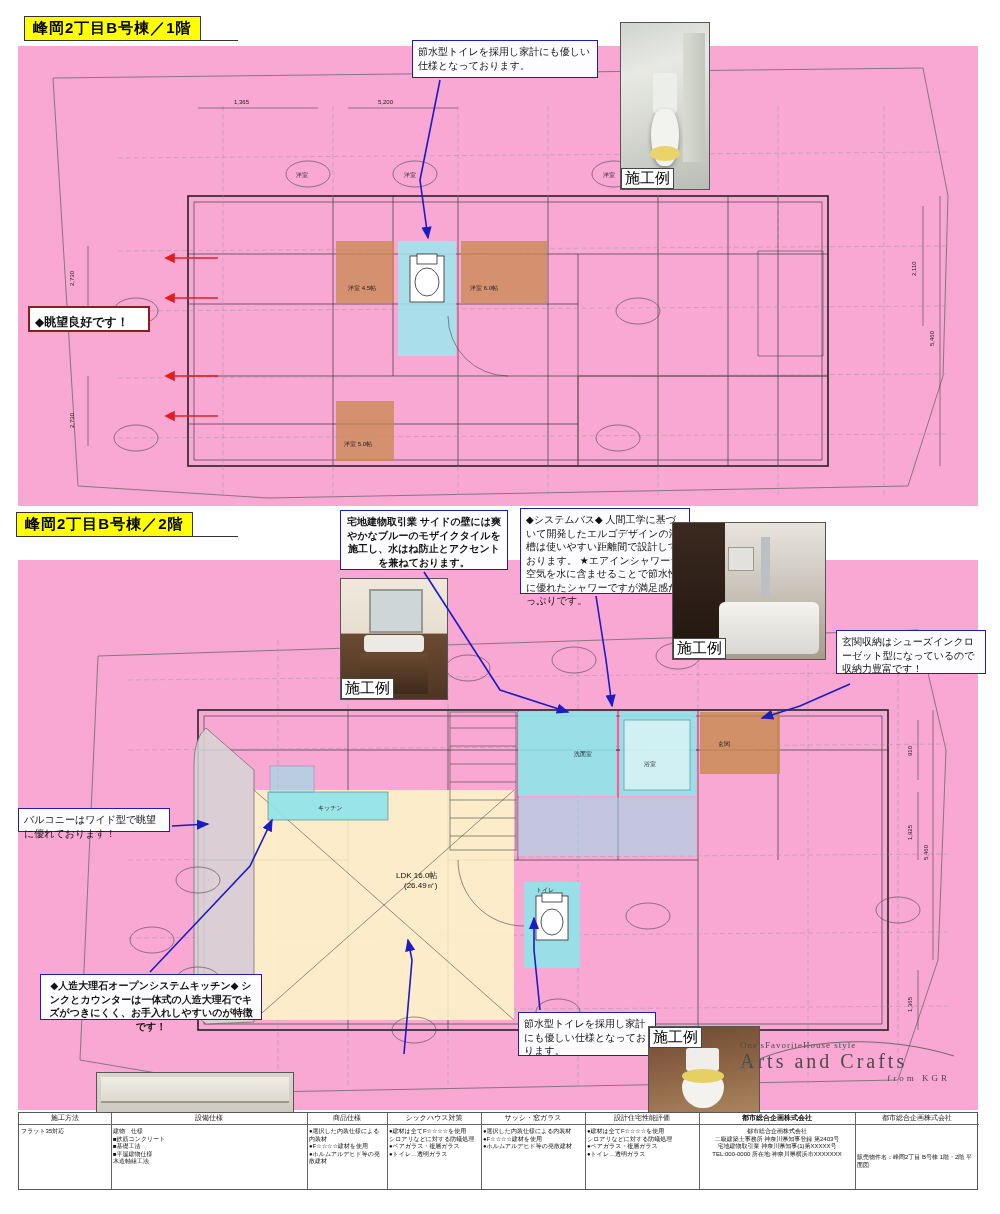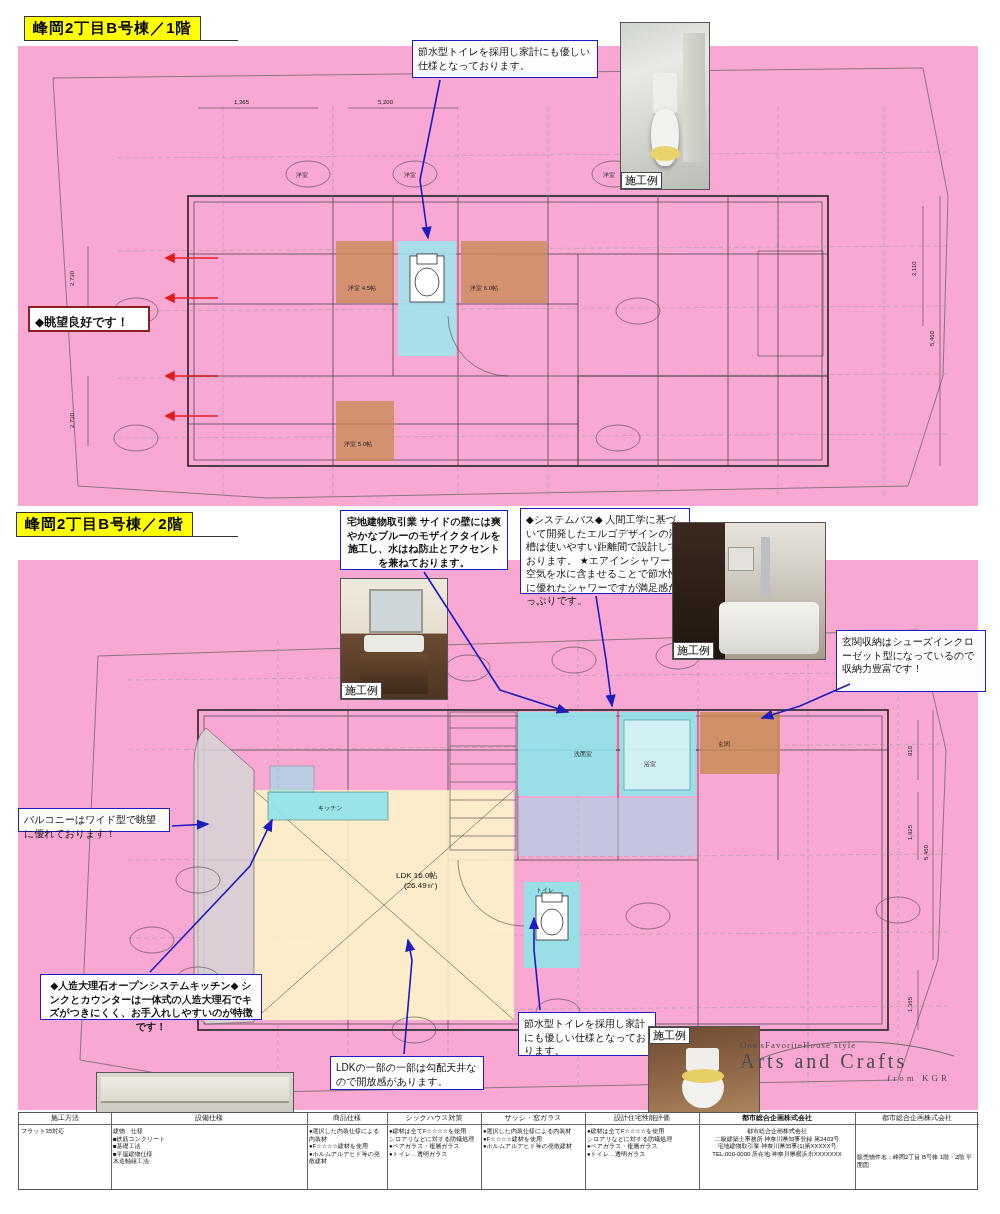--- a/index.html
+++ b/index.html
@@ -18,21 +18,21 @@
 
   
   .callout{position:absolute;background:#fdfdff;border:1px solid #2b2bbf;
     color:#111;font-size:10px;line-height:1.35;padding:4px 5px;box-sizing:border-box;}
   .callout.blue{border-color:#1c1cc0;}
   .callout.red{border:2px solid #8a1f1f;background:#fff;font-size:12px;font-weight:bold;color:#111;}
 
   
   .photo{position:absolute;border:1px solid #555;overflow:hidden;background:#333;}
   .photo .cap{position:absolute;left:0;bottom:0;background:#ffffff;border:1px solid #444;
-    font-size:11px;padding:0 3px;color:#000;}
+    font-size:15px;padding:0 3px;color:#000;}
   .ph-inner{position:absolute;inset:0;}
 
   
   .ph-toilet1{background:
      linear-gradient(160deg,#cfd4cf 0%,#e8e9e4 28%,#d7d9d2 55%,#b9bdb6 100%);}
   .ph-toilet1 .bowl{position:absolute;left:34%;top:52%;width:32%;height:34%;
      background:#f2f2ee;border-radius:40% 40% 45% 45%/50% 50% 60% 60%;box-shadow:0 2px 4px rgba(0,0,0,.35);}
   .ph-toilet1 .tank{position:absolute;left:36%;top:30%;width:28%;height:24%;background:#eceee9;border-radius:3px;}
   .ph-toilet1 .seatlid{position:absolute;left:33%;top:74%;width:34%;height:9%;background:#e9d36a;border-radius:50%;}
   .ph-toilet1 .door{position:absolute;right:4%;top:6%;width:26%;height:78%;background:linear-gradient(90deg,#d9dbd3,#c3c6bd);}
@@ -296,25 +296,24 @@
       </g>
     </svg>
   </div>
 
   <div class="callout blue" style="left:340px;top:510px;width:168px;height:60px;text-align:center;font-weight:bold;">宅地建物取引業
 サイドの壁には爽やかなブルーのモザイクタイルを施工し、水はね防止とアクセントを兼ねております。</div>
   <div class="callout blue" style="left:520px;top:508px;width:170px;height:86px;">◆システムバス◆
 人間工学に基づいて開発したエルゴデザインの浴槽は使いやすい距離間で設計しております。
 ★エアインシャワー★
 空気を水に含ませることで節水性に優れたシャワーですが満足感たっぷりです。</div>
-  <div class="callout blue" style="left:836px;top:630px;width:150px;height:62px;">玄関収納はシューズインクローゼット型になっているので収納力豊富です！</div>
+  <div class="callout blue" style="left:836px;top:630px;width:150px;height:44px;">玄関収納はシューズインクローゼット型になっているので収納力豊富です！</div>
   <div class="callout blue" style="left:18px;top:808px;width:152px;height:24px;">バルコニーはワイド型で眺望に優れております！</div>
   <div class="callout blue" style="left:40px;top:974px;width:222px;height:46px;text-align:center;font-weight:bold;">◆人造大理石オープンシステムキッチン◆
 シンクとカウンターは一体式の人造大理石でキズがつきにくく、お手入れしやすいのが特徴です！</div>
-  <div class="callout blue" style="left:330px;top:1056px;width:154px;height:34px;">LDKの一部の一部は勾配天井なので開放感があります。</div>
   <div class="callout blue" style="left:518px;top:1012px;width:138px;height:44px;">節水型トイレを採用し家計にも優しい仕様となっております。</div>
 
   <div class="photo" style="left:340px;top:578px;width:106px;height:120px;">
     <div class="ph-inner ph-vanity">
         <div class="mirror"></div>
         <div class="basin"></div>
         <div class="cab"></div>
       </div>
     <div class="cap">施工例</div>
   </div>

